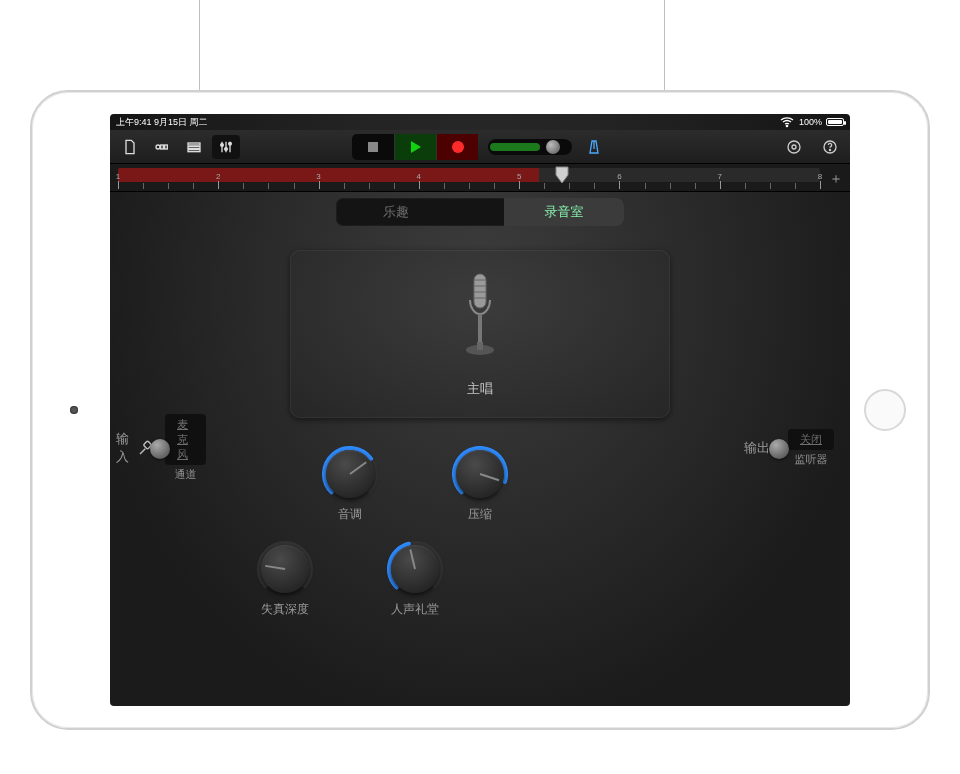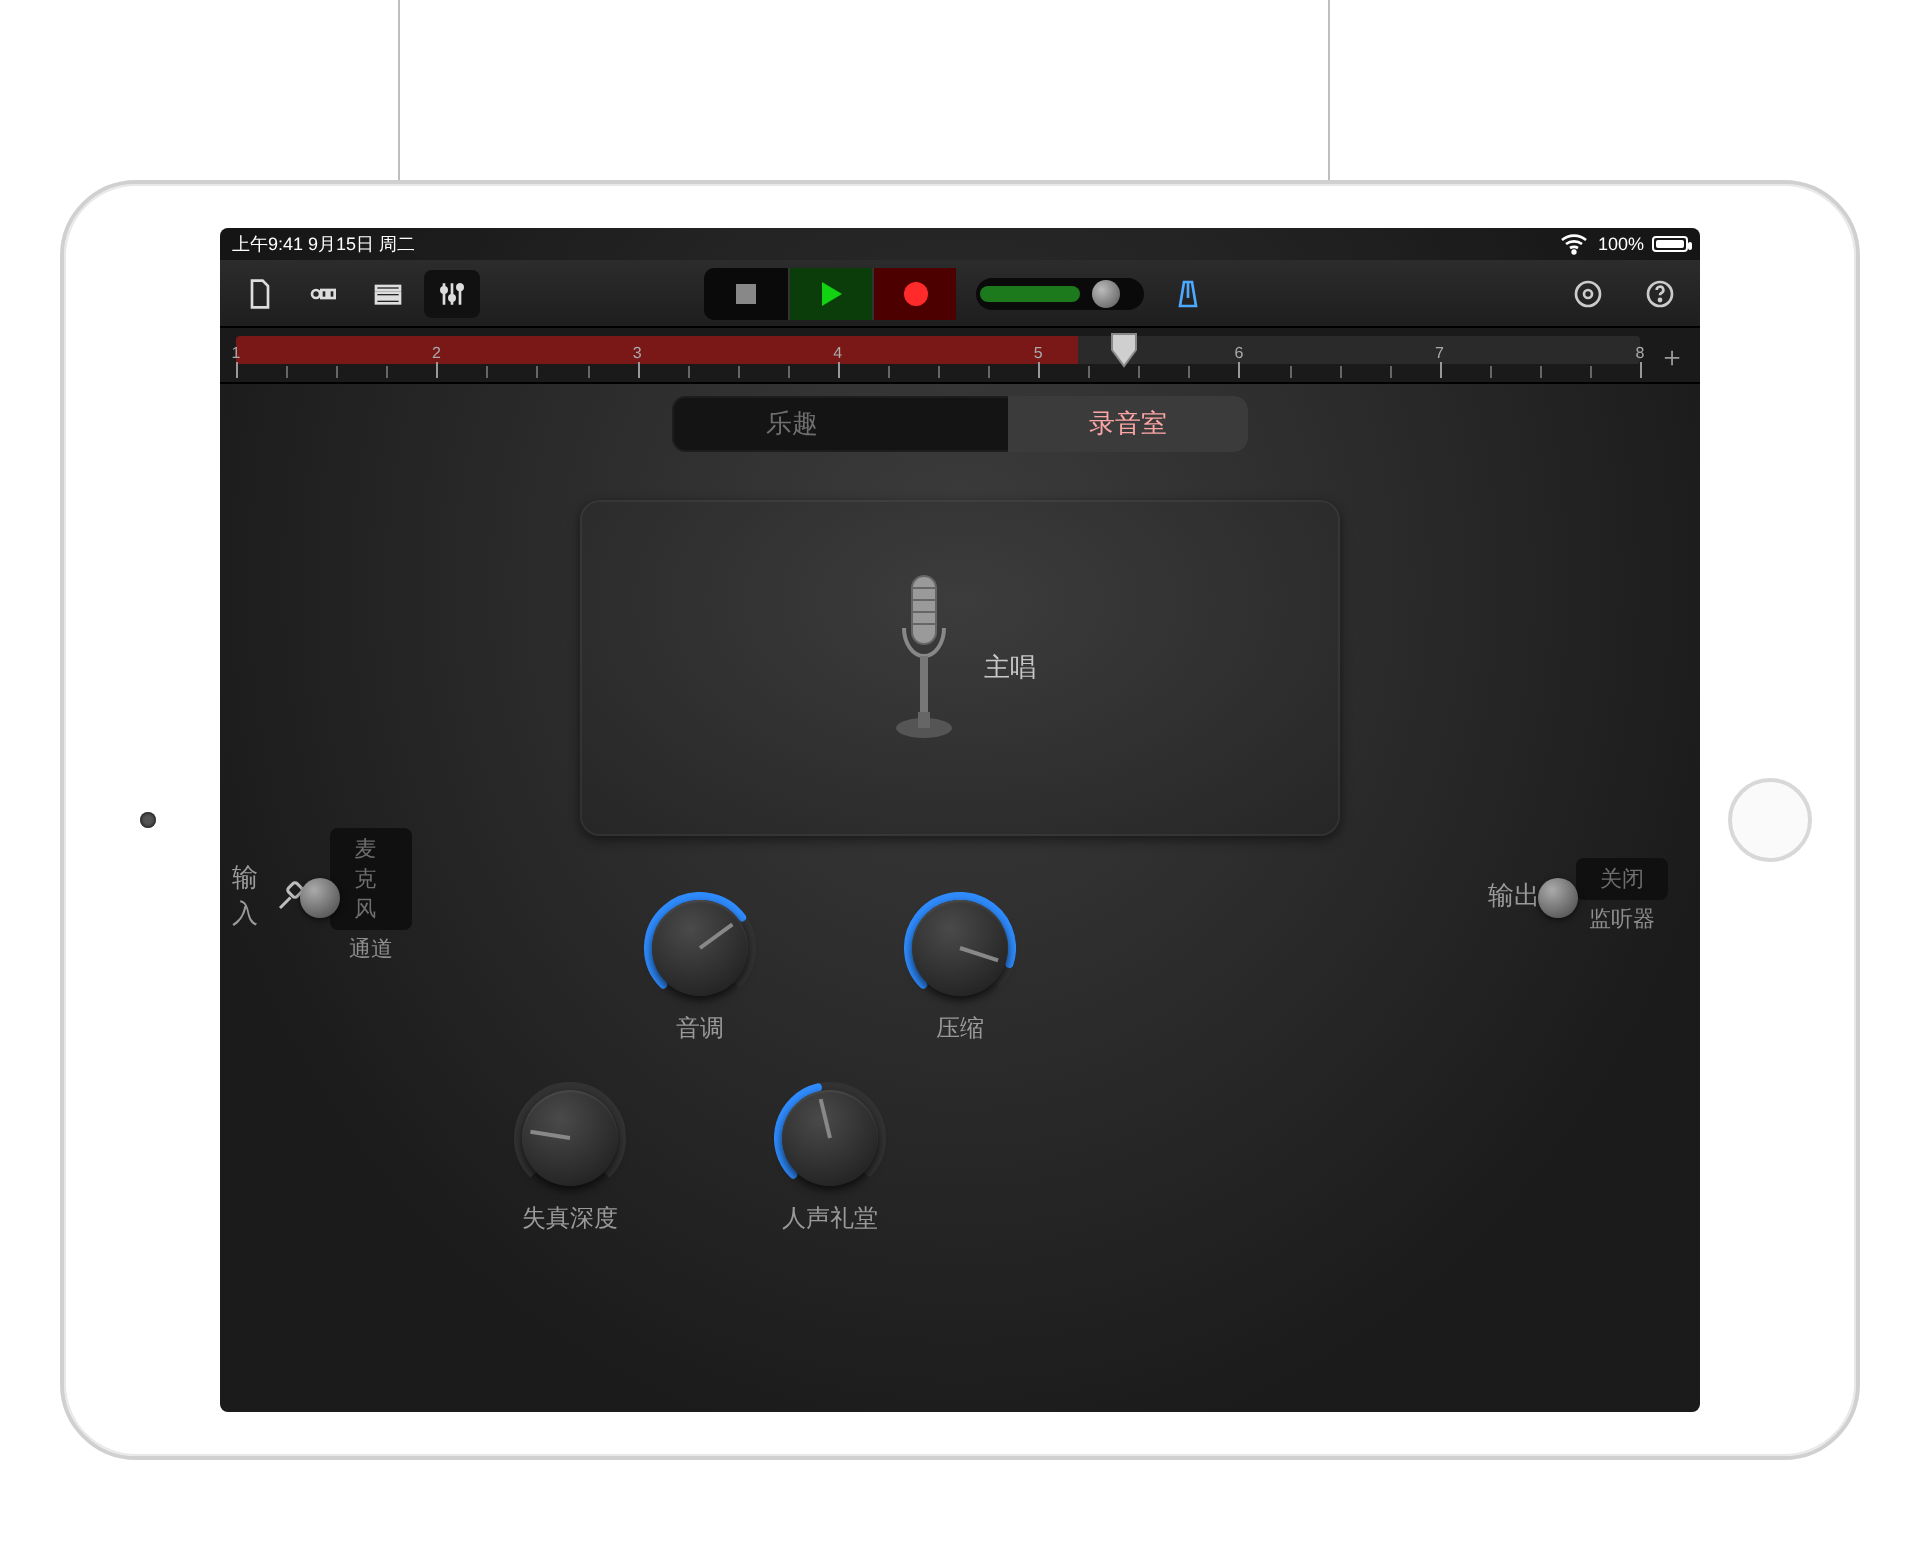--- a/index.html
+++ b/index.html
@@ -116,37 +116,37 @@
 
   .io-col { position:absolute; top:12px; bottom:14px; width:90px; display:flex; align-items:center; }
   .io-left { left:6px; }
   .io-right { right:16px; }
   .io-head { font-size:13px; color:#9a9a9a; display:flex; align-items:center; gap:8px; height:20px; }
   .plug-icon { color:#bdbdbd; display:inline-flex; }
   .vslider { flex:1 1 auto; width:14px; margin-top:20px; margin-bottom:18px; position:relative; }
   .vslider-track { position:absolute; left:50%; transform:translateX(-50%); top:0; bottom:0; width:3px; background:linear-gradient(#0f0,#7dff7d); border-radius:2px; }
   .vslider-thumb { position:absolute; left:50%; transform:translate(-50%,-50%); width:20px; height:20px; border-radius:50%; background:radial-gradient(circle at 35% 30%, #aaa,#444); box-shadow:0 1px 3px rgba(0,0,0,.6); }
   .io-foot { display:flex; flex-direction:column; align-items:center; gap:2px; }
-  .io-chip { font-size:11px; color:#6e6e6e; background:#101010; padding:3px 12px; border-radius:4px; }
+  .io-chip { font-size:11px; color:#6e6e6e; background:#101010; padding:3px 12px; border-radius:4px;text-decoration:underline; }
   .io-sub  { font-size:11px; color:#8e8e8e; }
 
   
   .center { position:absolute; left:110px; right:110px; top:6px; bottom:10px; display:flex; flex-direction:column; align-items:center; }
   .seg {
     display:flex; background:#141414; border-radius:7px; overflow:hidden;
     box-shadow: inset 0 0 0 1px rgba(255,255,255,.04);
   }
   .seg-btn { width:120px; text-align:center; font-size:13px; color:#6e6e6e; padding:5px 0; }
-  .seg-btn.active { background:#3b3b3b; color:#fca5a5;margin-left:48px; }
+  .seg-btn.active { background:#3b3b3b; color:#86efac;margin-left:48px; }
 
   .preset-box {
     margin-top:24px; width:380px; height:168px;
     background: radial-gradient(ellipse at 50% 30%, #3c3c3c, #262626);
     border-radius:10px; box-shadow: inset 0 0 0 1px rgba(255,255,255,.05), 0 2px 6px rgba(0,0,0,.5);
-    display:flex; flex-direction:row; align-items:center; justify-content:center; gap:10px;
+    display:flex; flex-direction:column; align-items:center; justify-content:center; gap:10px;
   }
   .preset-label { font-size:13px; color:#c8c8c8; }
 
   .knobs { margin-top:28px; display:grid; grid-template-columns: repeat(3, 130px); justify-content:center; row-gap:18px; }
   .knob-cell { display:flex; flex-direction:column; align-items:center; gap:4px; }
   .knob { width:56px; height:56px; position:relative; }
   .knob-face {
     position:absolute; inset:4px; border-radius:50%;
     background: radial-gradient(circle at 40% 30%, #4a4a4a, #1a1a1a);
     box-shadow: 0 2px 5px rgba(0,0,0,.7), inset 0 1px 1px rgba(255,255,255,.08);

